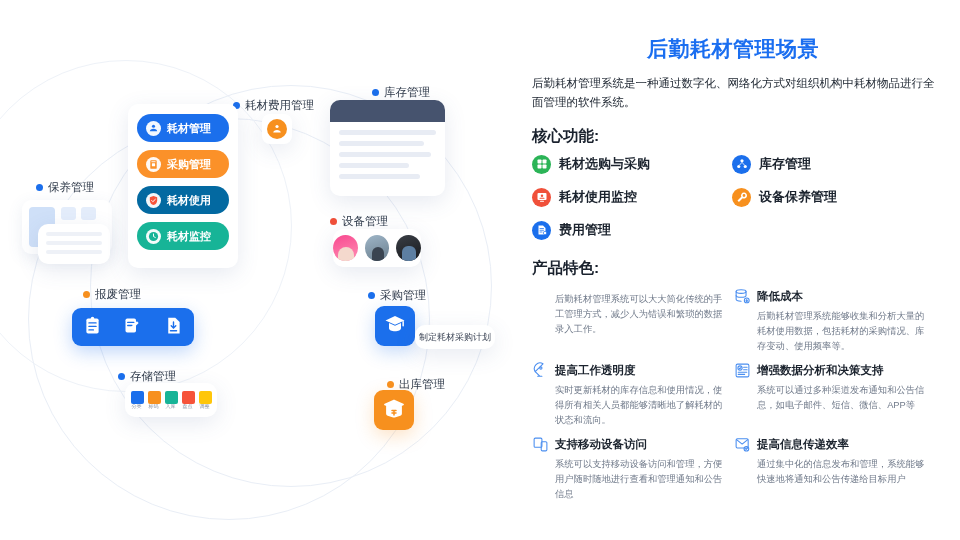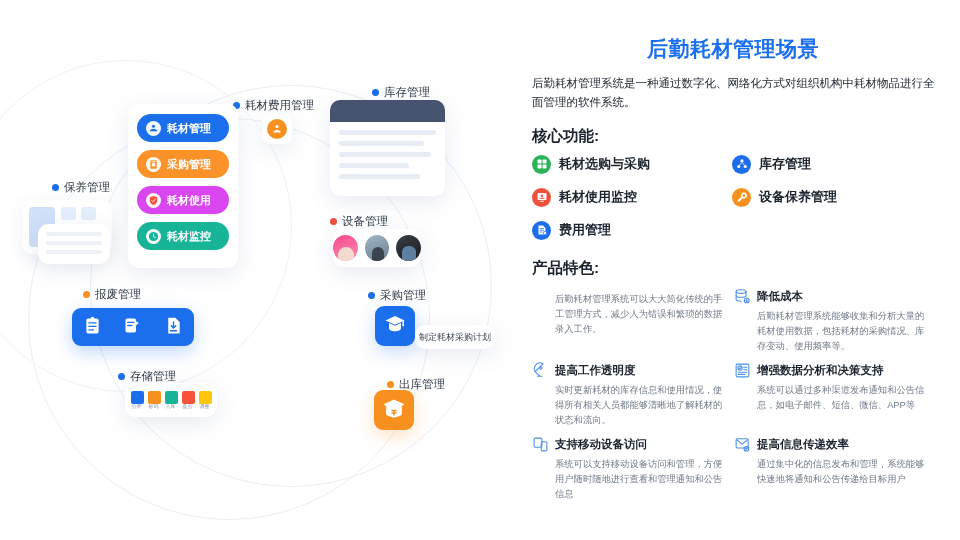--- a/index.html
+++ b/index.html
@@ -27,21 +27,21 @@
   
   .menu-card{left:128px;top:104px;width:110px;height:164px;padding:10px 9px;
              box-sizing:border-box;display:flex;flex-direction:column;gap:8px;}
   .pill{height:28px;border-radius:14px;display:flex;align-items:center;gap:6px;
         padding-left:9px;box-sizing:border-box;color:#fff;font-size:11px;font-weight:700;}
   .pill .gl{width:15px;height:15px;border-radius:50%;background:rgba(255,255,255,.95);
             display:flex;align-items:center;justify-content:center;flex:0 0 auto;}
   .pill .gl svg{display:block;}
   .p-blue{background:#1b6fec;}
   .p-orange{background:#fb9129;}
-  .p-red{background:#d946ef;}
+  .p-red{background:#0369a1;}
   .p-teal{background:#17b497;}
 
   
   .person-card{left:262px;top:114px;width:30px;height:30px;border-radius:8px;
                display:flex;align-items:center;justify-content:center;}
   .person-circ{width:20px;height:20px;border-radius:50%;background:#f7901e;
                display:flex;align-items:center;justify-content:center;}
 
   
   .win-card{left:330px;top:100px;width:115px;height:96px;overflow:hidden;}
@@ -120,21 +120,21 @@
 </head>
 <body>
 
 <div class="page">
 
   <div class="illus">
     <div class="arc arc1"></div>
     <div class="arc arc2"></div>
     <div class="arc arc3"></div>
 
-    <div class="tag" style="left:52px;top:180px;font-family:Liberation Serif, serif;">
+    <div class="tag" style="left:36px;top:180px;font-family:Liberation Serif, serif;">
       <span class="dot" style="background:#1b6fec"></span>
       <span>保养管理</span>
     </div>
     <div class="tag" style="left:233px;top:98px;">
       <span class="dot" style="background:#1b6fec"></span>
       <span>耗材费用管理</span>
     </div>
     <div class="tag" style="left:372px;top:85px;">
       <span class="dot" style="background:#1b6fec"></span>
       <span>库存管理</span>

